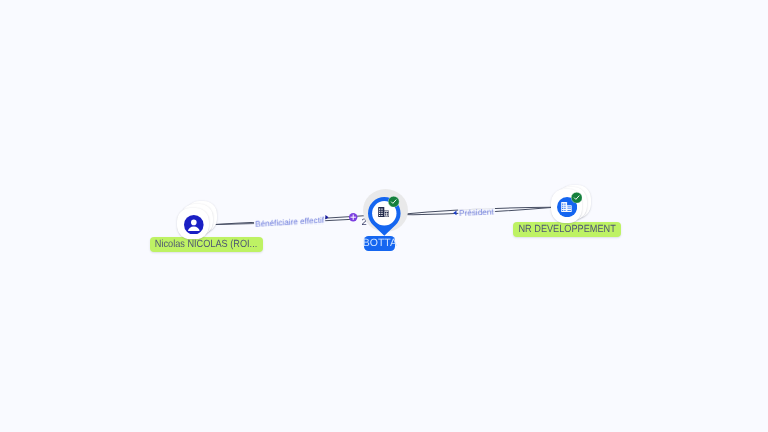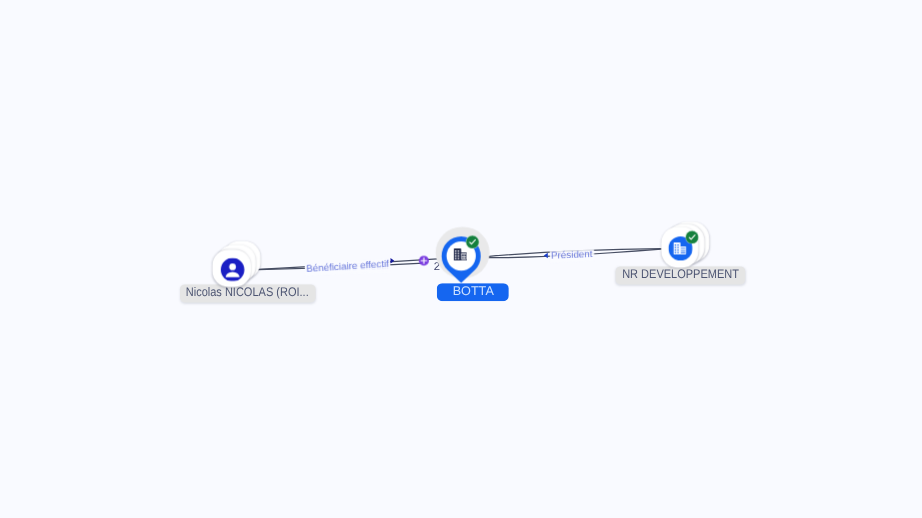--- a/index.html
+++ b/index.html
@@ -9,21 +9,21 @@
   *{-webkit-font-smoothing:antialiased;}
   #stage{position:relative;width:768px;height:432px;background:#f9faff;overflow:hidden;transform:translateZ(0);}
   .layer{position:absolute;left:0;top:0;width:768px;height:432px;}
   .node{position:absolute;z-index:5;}
   .card{position:absolute;background:#ffffff;border-radius:42%;
         box-shadow:0 0.5px 1.6px rgba(75,80,100,.30);}
   .chip{position:absolute;z-index:6;border-radius:4.5px;transform:translateZ(0);background:#1566f0;color:#cee2ff;
         font-size:10.5px;line-height:11px;text-align:center;white-space:nowrap;
         display:flex;align-items:center;justify-content:center;}
   .labelbox>span{display:inline-block;transform:scaleX(.883);transform-origin:center;white-space:nowrap;}
-  .labelbox{position:absolute;z-index:3;background:#e5e5e5;border-radius:4px;transform:translateZ(0);
+  .labelbox{position:absolute;z-index:3;background:#bef264;border-radius:4px;transform:translateZ(0);
             color:#4e5673;font-size:10.4px;line-height:11px;white-space:nowrap;
             display:flex;align-items:center;justify-content:center;
             box-shadow:0 1px 2px rgba(80,85,105,.16);}
   .edgelabel{position:absolute;z-index:4;color:#717fdd;font-size:8.2px;white-space:nowrap;line-height:8px;background:rgba(249,250,255,.88);padding:1.2px 1px;}
   .edgelabel>span{display:inline-block;transform:translateZ(0);}
 </style>
 </head>
 <body>
 
 <div id="stage">
@@ -76,21 +76,21 @@
           <rect x="89" y="50" width="13" height="14" rx="1.5"></rect>
         <rect x="70" y="72" width="13" height="14" rx="1.5"></rect>
           <rect x="89" y="72" width="13" height="14" rx="1.5"></rect>
       </g>
     </svg>
     <svg style="position:absolute;left:25.6px;top:7.2px;" width="11.4" height="11.4" viewBox="0 0 110 110">
       <circle cx="55" cy="55" r="53" fill="#15803d" stroke="#e6f7ec" stroke-width="4"></circle>
       <path d="M33 57 L47 71 L78 37" stroke="#fff" stroke-width="9" fill="none" stroke-linecap="round" stroke-linejoin="round"></path>
     </svg>
   </div>
-  <div class="chip" style="left:364.4px;top:235.9px;width:60px;height:14.7px;">BOTTA</div>
+  <div class="chip" style="left:364.4px;top:235.9px;width:31px;height:14.7px;">BOTTA</div>
 
   <div class="node" style="left:551.1px;top:185.1px;width:40px;height:40px;">
     <div class="card" style="left:8.3px;top:0px;width:31.4px;height:33.4px;"></div>
     <div class="card" style="left:4.2px;top:1.9px;width:31.4px;height:33.4px;"></div>
     <div class="card" style="left:0px;top:4.1px;width:31.4px;height:33.4px;"></div>
     <svg style="position:absolute;left:6.2px;top:11.6px;" width="20.2" height="20.2" viewBox="0 0 202 202">
       <circle cx="101" cy="101" r="101" fill="#1566f0"></circle>
     </svg>
     <svg style="position:absolute;left:10.3px;top:17px;" width="11.4" height="10" viewBox="0 0 114 100">
       <path d="M2 6 a5 5 0 0 1 5-5 h49 a5 5 0 0 1 5 5 v88 a5 5 0 0 1 -5 5 h-49 a5 5 0 0 1 -5 -5 z" fill="#f5f9ff"></path>

